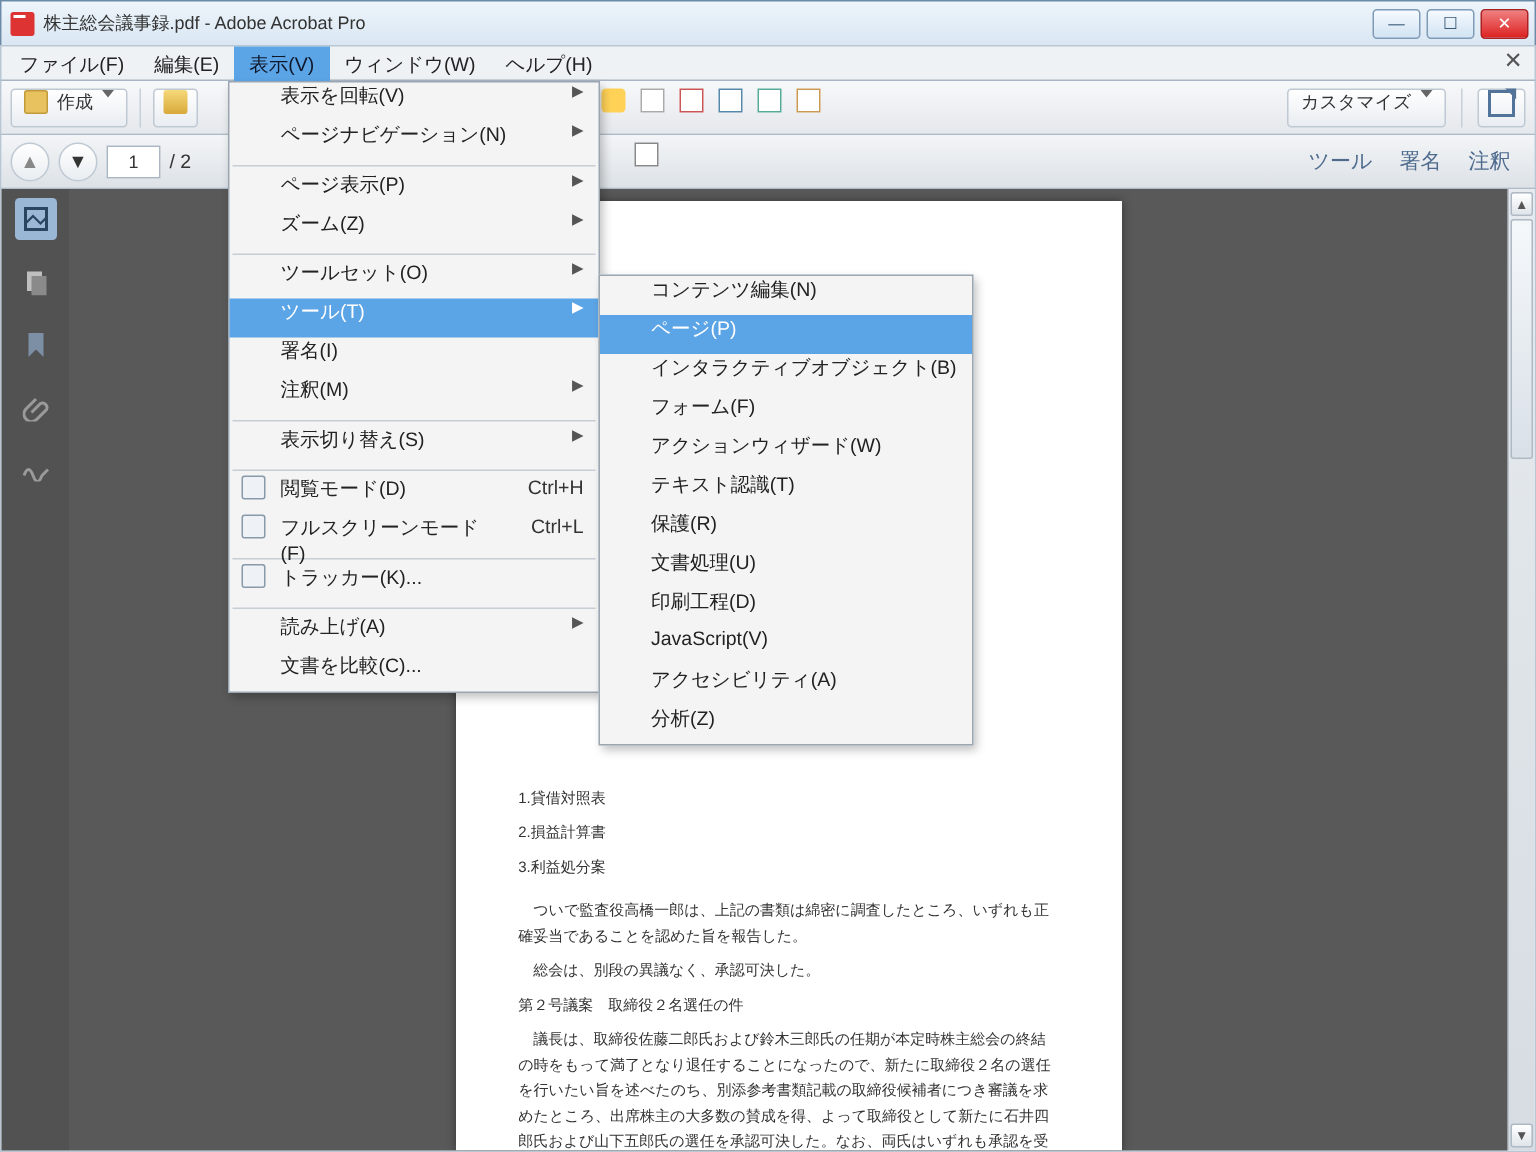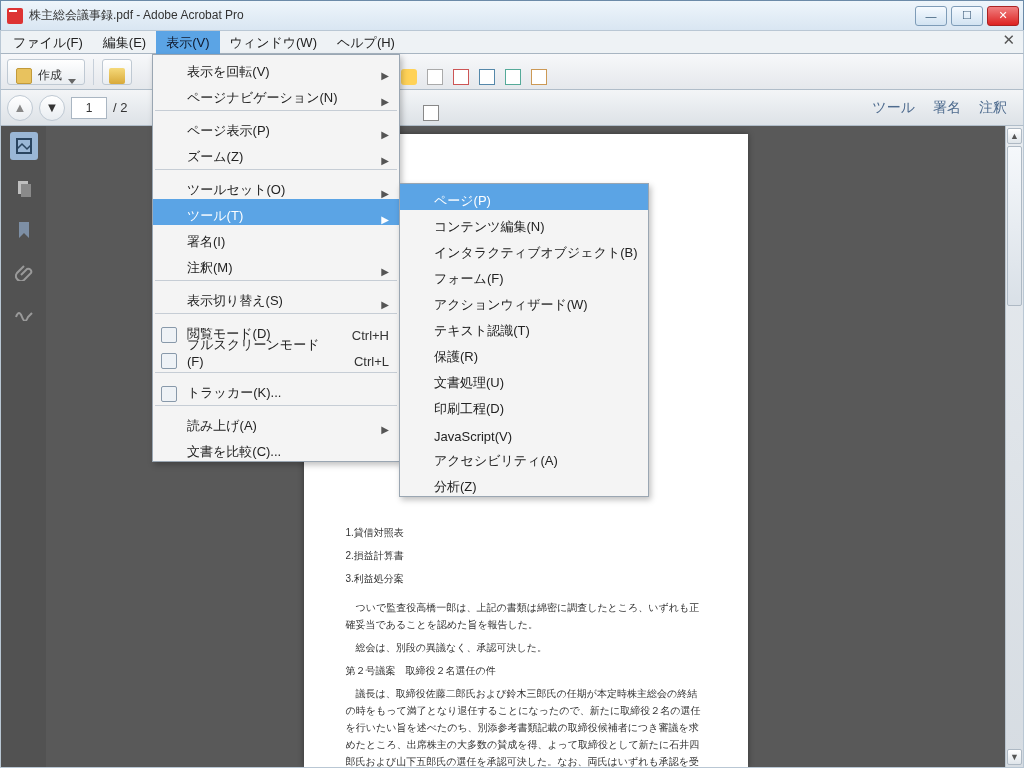--- a/index.html
+++ b/index.html
@@ -27,21 +27,21 @@
     display:flex;align-items:flex-start;font-size:13px;color:#222;padding:0 2px;position:relative;}
   .menuitem{padding:3px 10px;}
   .menuitem.active{background:#5ba4e5;color:#0f172a;}
   .menubar .closex{margin-left:auto;padding:0 6px;font-size:15px;color:#555;}
 
   
   .toolbar{height:36px;background:linear-gradient(#f7f8fa,#e5e8ec);
     border-left:1px solid #b9c7d4;border-right:1px solid #b9c7d4;border-bottom:1px solid #b0bdc9;
     display:flex;align-items:center;padding:0 6px;gap:4px;font-size:12px;color:#333;}
   .tbtn{height:26px;border:1px solid #bfc9d3;border-radius:3px;background:linear-gradient(#fff,#e9edf1);
-    display:flex;align-items:flex-end;padding:0 8px;gap:6px;}
+    display:flex;align-items:flex-start;padding:0 8px;gap:6px;}
   .tsep{width:1px;height:26px;background:#c7d0da;margin:0 4px;}
   .ticon{width:16px;height:16px;display:inline-block;}
   .ico-create{background:#e8c25e;border:1px solid #c29a3a;border-radius:2px;}
   .ico-folder{background:linear-gradient(#f5d97a,#d8a939);border-radius:2px;}
   .ico-comment{background:#ffd257;border-radius:3px;}
   .ico-pdfx{background:#fff;border:1px solid #aaa;}
   .ico-pdfx::after{content:"";display:block;width:6px;height:6px;}
   .ico-pdfx.r{border-color:#c55;}
   .ico-pdfx.g{border-color:#5a9;}
   .ico-pdfx.b{border-color:#58a;}
@@ -69,21 +69,21 @@
   .page{width:444px;background:#fff;box-shadow:0 0 6px rgba(0,0,0,.4);padding:54px 42px;font-size:10px;color:#333;line-height:1.7;}
   .page .para{margin:6px 0;}
   .scrollbar{width:18px;background:linear-gradient(#e7ebef,#d6dce2);border-left:1px solid #b9c4ce;
     display:flex;flex-direction:column;align-items:center;padding:2px 0;}
   .sbtn{width:15px;height:16px;border:1px solid #aeb9c4;background:linear-gradient(#fff,#dfe5ea);border-radius:2px;font-size:9px;display:flex;align-items:center;justify-content:center;color:#555;}
   .thumb{width:15px;flex:0 0 160px;margin-top:2px;border:1px solid #aeb9c4;background:linear-gradient(#f5f8fb,#d9e0e7);border-radius:2px;}
 
   
   .dropdown{position:absolute;left:152px;top:54px;width:248px;background:#f4f4f4;border:1px solid #9aa6b2;
     box-shadow:2px 3px 6px rgba(0,0,0,.25);font-size:13px;z-index:100;}
-  .dditem{display:flex;align-items:flex-end;height:26px;padding:16px 10px 0 34px;position:relative;color:#222;}
+  .dditem{display:flex;align-items:flex-start;height:26px;padding:0 10px 0 34px;position:relative;color:#222;}
   .dditem .sc{margin-left:auto;padding-left:20px;color:#333;}
   .dditem .sub{margin-left:auto;font-size:10px;color:#555;}
   .dditem.hi{background:#5ba4e5;color:#fff;}
   .dditem.hi .sub{color:#fff;}
   .ddsep{height:1px;background:#c6cdd5;margin:3px 2px;}
   .ddicon{position:absolute;left:8px;width:16px;height:16px;border:1px solid #8899aa;background:#eef2f6;border-radius:2px;}
 
   .submenu{position:absolute;left:399px;top:183px;width:250px;background:#f4f4f4;border:1px solid #9aa6b2;
     box-shadow:2px 3px 6px rgba(0,0,0,.25);font-size:13px;z-index:101;}
 
@@ -135,20 +135,30 @@
     </div>
   <div class="tbtn" style="border:none;background:none;padding:0 3px;">
       <span class="ticon ico-pdfx b"></span>
     </div>
   <div class="tbtn" style="border:none;background:none;padding:0 3px;">
       <span class="ticon ico-pdfx g"></span>
     </div>
   <div class="tbtn" style="border:none;background:none;padding:0 3px;">
       <span class="ticon ico-pdfx o"></span>
     </div>
+  <div class="right">
+    <div class="tbtn">
+      <span>カスタマイズ</span>
+      <span class="arrow-down"></span>
+    </div>
+    <div class="tsep"></div>
+    <div class="tbtn" style="padding:0 6px;">
+      <span class="ico-maximize"></span>
+    </div>
+  </div>
 </div>
 
 <div class="navbar">
   <div class="navbtn">▲</div>
   <div class="navbtn" style="color:#333">▼</div>
   <div class="pagebox">1</div>
   <span>/ 2</span>
   <div style="width:280px"></div>
   <div class="tbtn" style="border:none;background:none;padding:0 4px;">
       <span class="ticon" style="border:1px solid #888;background:#fff"></span>
@@ -272,27 +282,27 @@
   <div class="dditem">
       <span>読み上げ(A)</span>
       <span class="sub">▶</span>
     </div>
   <div class="dditem">
       <span>文書を比較(C)...</span>
     </div>
 </div>
 
 <div class="submenu">
+  <div class="dditem">
+      <span>コンテンツ編集(N)</span>
+    </div>
   <div class="dditem hi">
       <span>ページ(P)</span>
     </div>
   <div class="dditem">
-      <span>コンテンツ編集(N)</span>
-    </div>
-  <div class="dditem">
       <span>インタラクティブオブジェクト(B)</span>
     </div>
   <div class="dditem">
       <span>フォーム(F)</span>
     </div>
   <div class="dditem">
       <span>アクションウィザード(W)</span>
     </div>
   <div class="dditem">
       <span>テキスト認識(T)</span>

